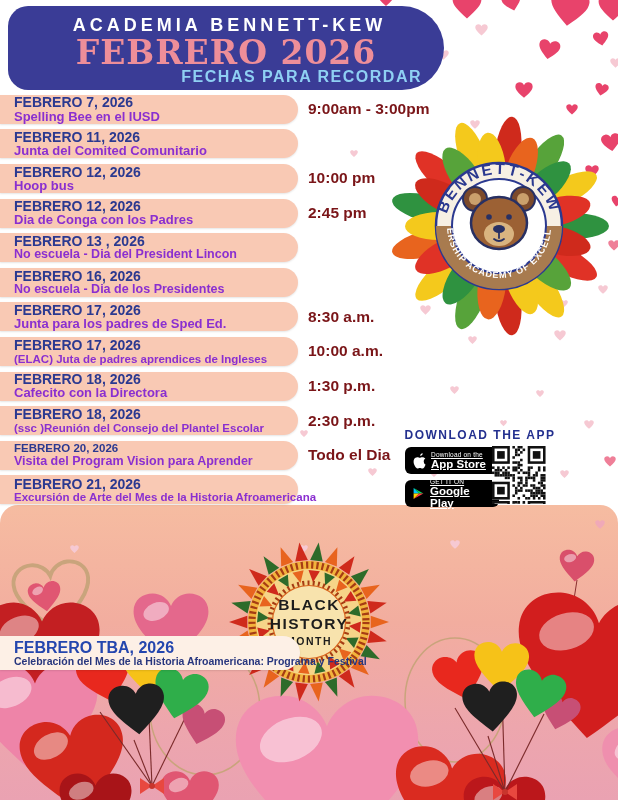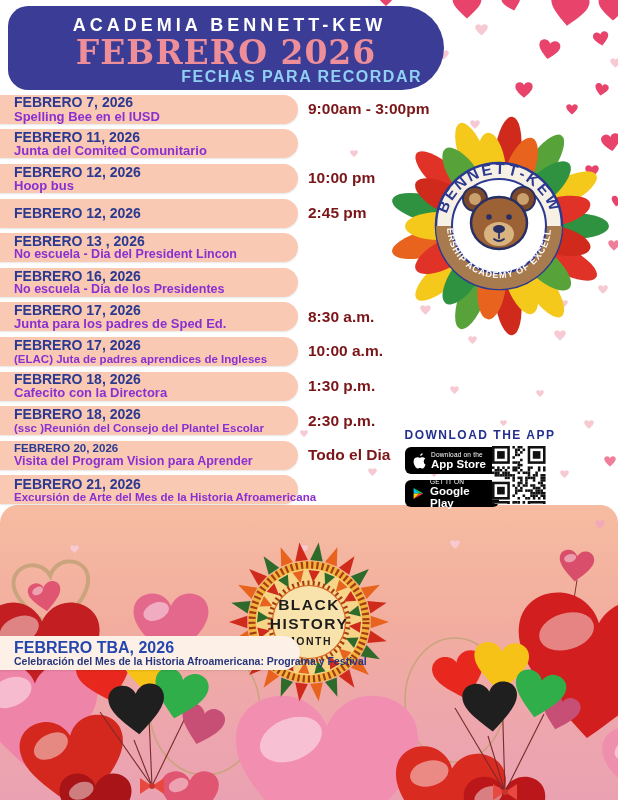--- a/index.html
+++ b/index.html
@@ -34,21 +34,21 @@
   .row.tba .pill { background:#fdf0e6; width:300px; height:34px; }
   .row.tba .date { color:#2446ae; font-size:16px; }
   .row.tba .title { color:#27367e; font-size:10.5px; font-weight:bold; }
   
   .app-heading { position:absolute; left:398px; top:428px; width:164px; text-align:center;
                  color:#23308f; font-weight:bold; font-size:12px; letter-spacing:1.5px; z-index:3; }
   .badges { position:absolute; left:405px; top:447px; z-index:3;
             display:flex; flex-direction:column; gap:6px; }
   .badge { width:94px; height:27px; background:#000; border-radius:6px; color:#fff;
            display:flex; align-items:center; padding:0 7px; gap:5px; cursor:pointer; box-sizing:border-box; }
-  .badge-text { display:flex; flex-direction:column; }
+  .badge-text { display:flex; flex-direction:column;text-decoration:underline; }
   .b-top  { font-size:6.5px; line-height:1.1; letter-spacing:.2px; }
   .b-name { font-size:11.5px; font-weight:bold; line-height:1.05; }
   .qr-wrap { position:absolute; left:492px; top:446px; z-index:3; }
   
   .logo-svg { position:absolute; left:383px; top:110px; z-index:2; }
   #deco { position:absolute; left:0; top:0; z-index:1; pointer-events:none; }
   .bottom-bg {
     position:absolute; left:0; top:505px; width:618px; height:295px; z-index:0;
     background:linear-gradient(180deg,#f6bca1 0%,#f2ad9f 40%,#eda6ad 75%,#eaa2b2 100%);
     border-radius:18px 18px 0 0;
@@ -376,20 +376,21 @@
       <div class="row">
         <div class="pill">
           <div class="date">FEBRERO 12, 2026</div>
           <div class="title">Hoop bus</div>
         </div>
         <div class="time">10:00 pm</div>
       </div>
       <div class="row">
         <div class="pill">
           <div class="date">FEBRERO 12, 2026</div>
+          <div class="title">Dia de Conga con los Padres</div>
         </div>
         <div class="time">2:45 pm</div>
       </div>
       <div class="row">
         <div class="pill">
           <div class="date">FEBRERO 13 , 2026</div>
           <div class="title t-sm">No escuela - Dia del President Lincon</div>
         </div>
       </div>
       <div class="row">

